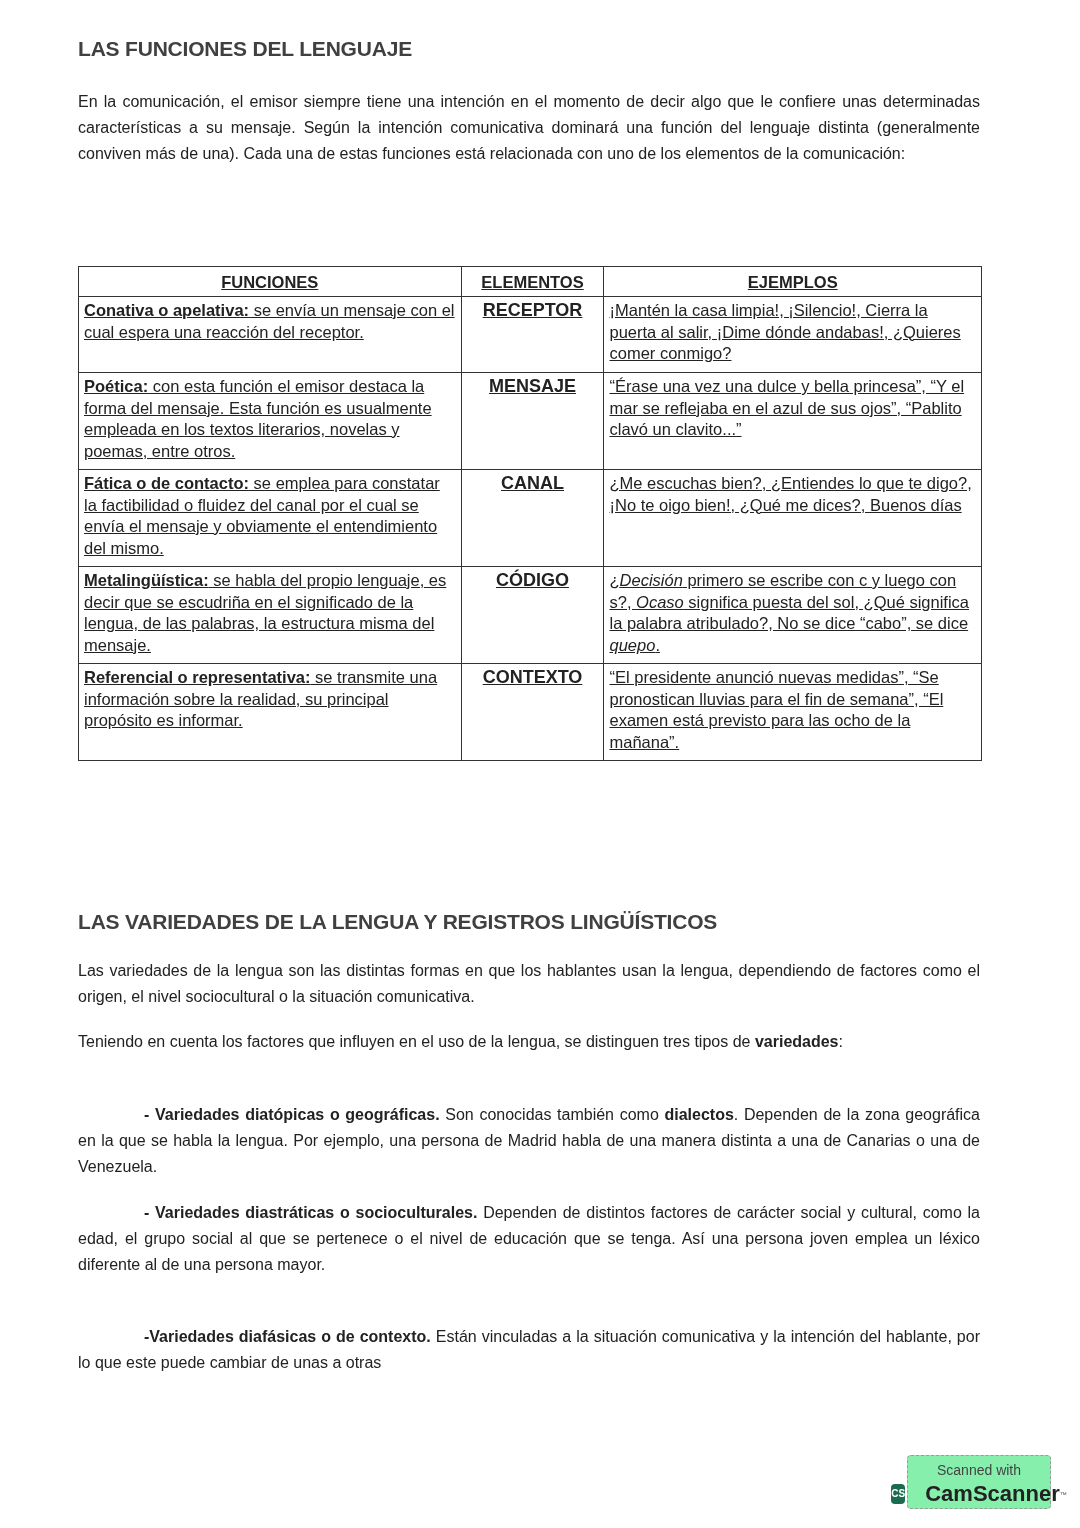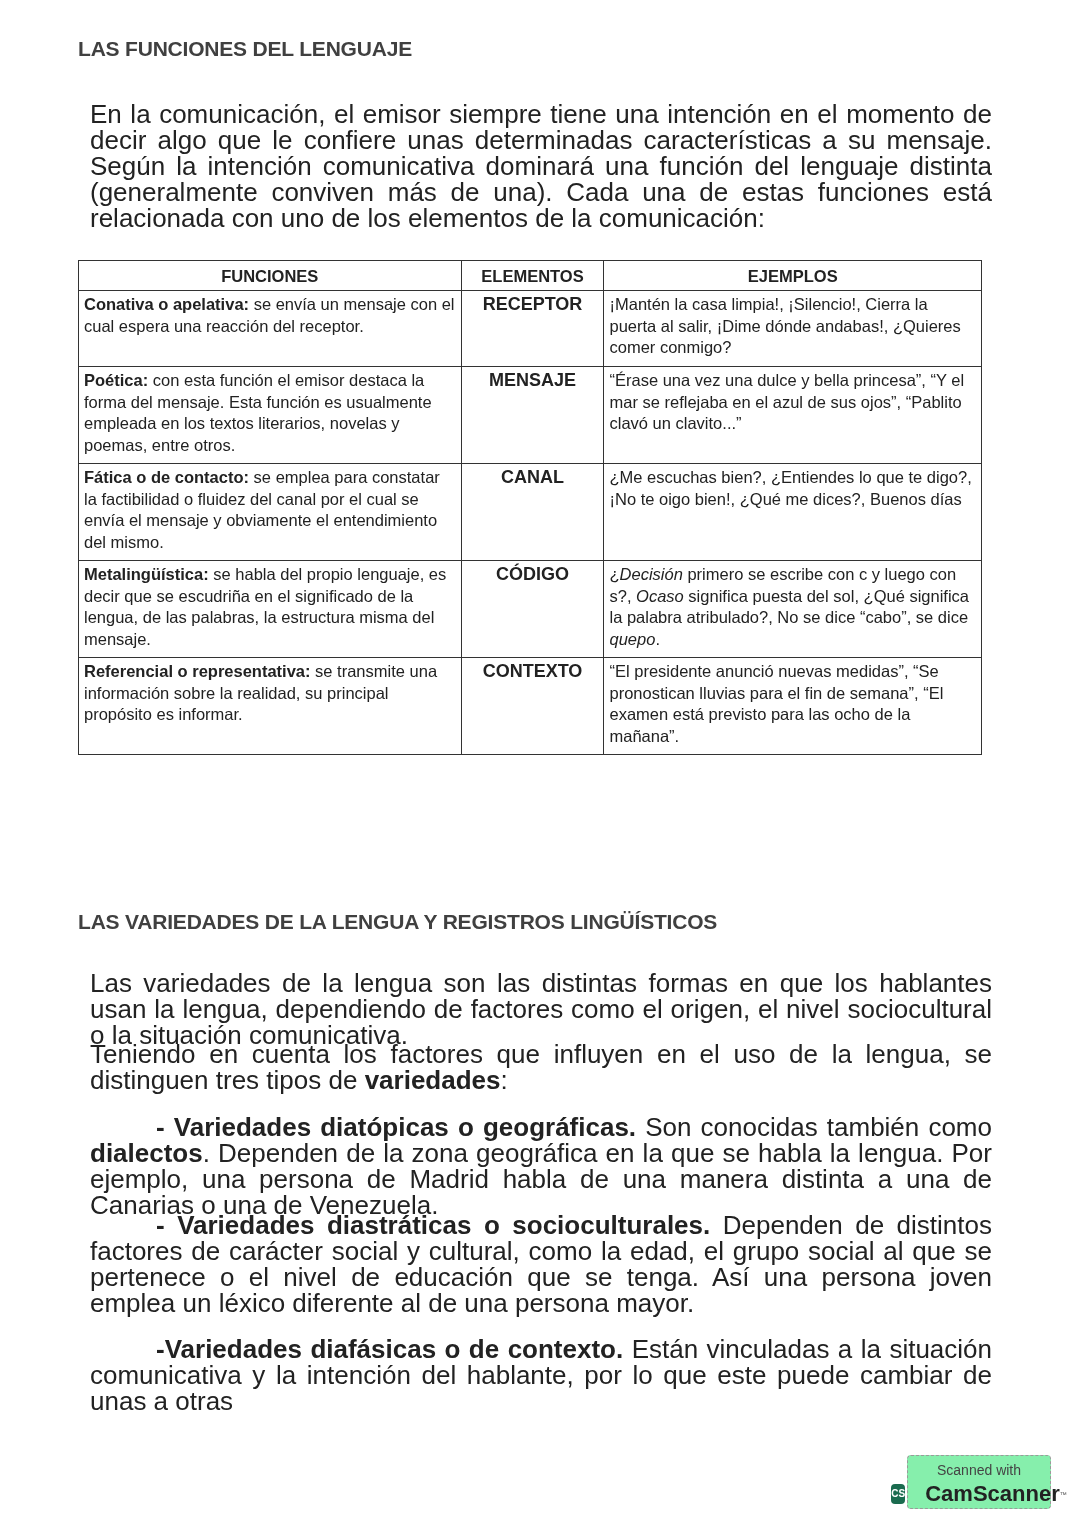--- a/index.html
+++ b/index.html
@@ -6,26 +6,26 @@
   body {
     width: 1080px; height: 1528px; position: relative; overflow: hidden;
     font-family: "Liberation Sans", sans-serif; color: #1e1e1e;
   }
   .page { position: absolute; left: 78px; top: 0; width: 902px; }
   h1.section-title {
     position: absolute; left: 0; margin: 0;
     font-size: 21px; font-weight: bold; letter-spacing: -0.2px; color: #404040;
   }
   p.body-text {
-    position: absolute; left: 0; margin: 12px; width: 902px;
-    font-size: 26px; line-height: 26px; text-align: justify; color: #222;
+    position: absolute; left: 0; margin: 0; width: 902px;
+    font-size: 16px; line-height: 26px; text-align: justify; color: #222;
   }
   table.functions-table {
-    position: absolute; left: 0; top: 260px; width: 904px;
-    border-collapse: collapse; font-size: 16.5px; line-height: 21.5px; color: #222;
+    position: absolute; left: 0; top: 266px; width: 904px;
+    border-collapse: collapse; font-size: 16.5px; line-height: 21.5px; color: #222; text-decoration: underline;
   }
   table.functions-table th, table.functions-table td {
     border: 1.6px solid #333; vertical-align: top; padding: 3px 5px 4px 5px;
   }
   table.functions-table th {
     font-weight: bold; text-align: center; font-size: 16.5px; padding: 5px 4px 2px 4px; height: 22px;
   }
   col.c1 { width: 383px; } col.c2 { width: 143px; } col.c3 { width: 378px; }
   td.elem { text-align: center; font-weight: bold; font-size: 18px; padding-top: 5px; }
   .b { font-weight: bold; }

